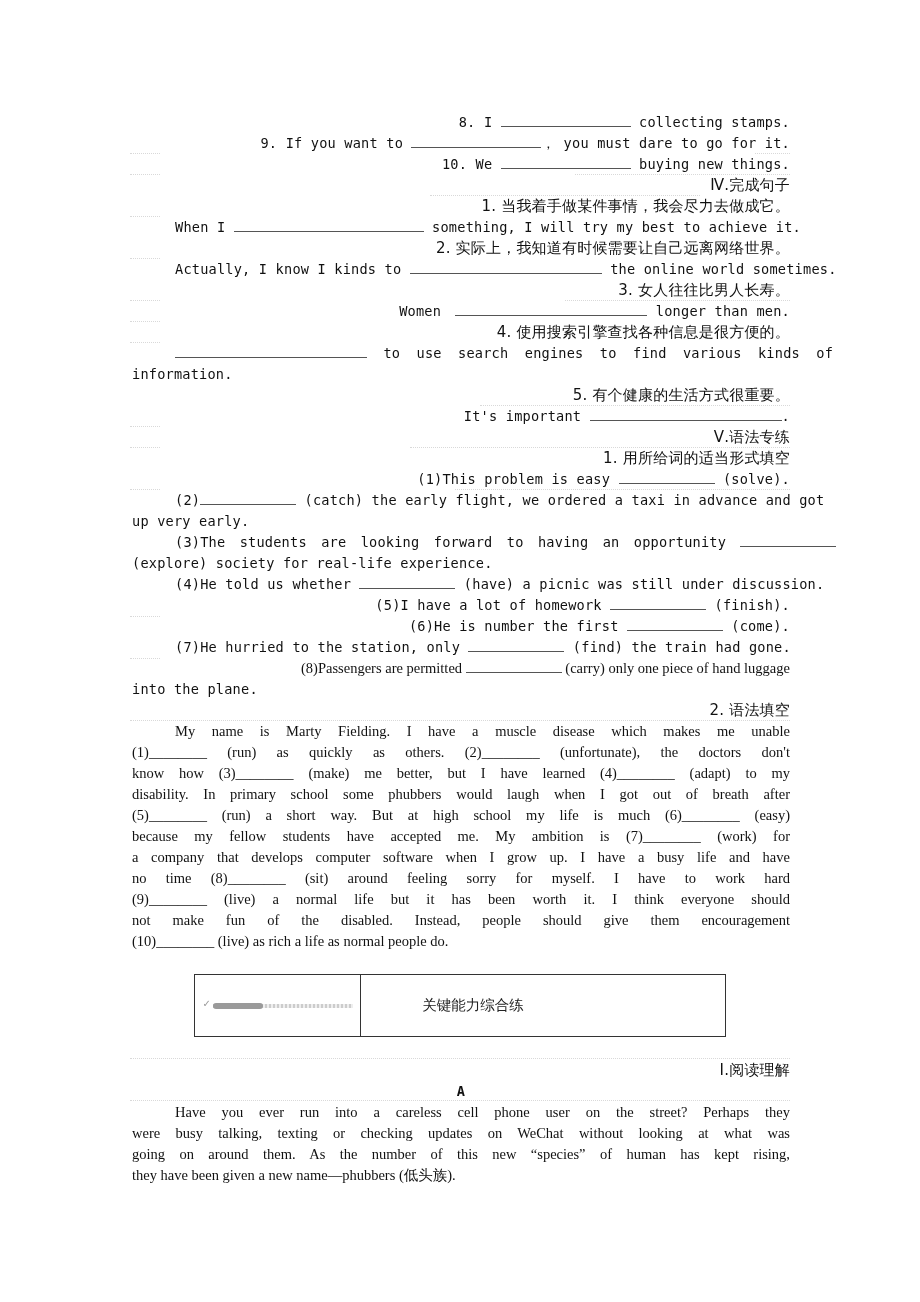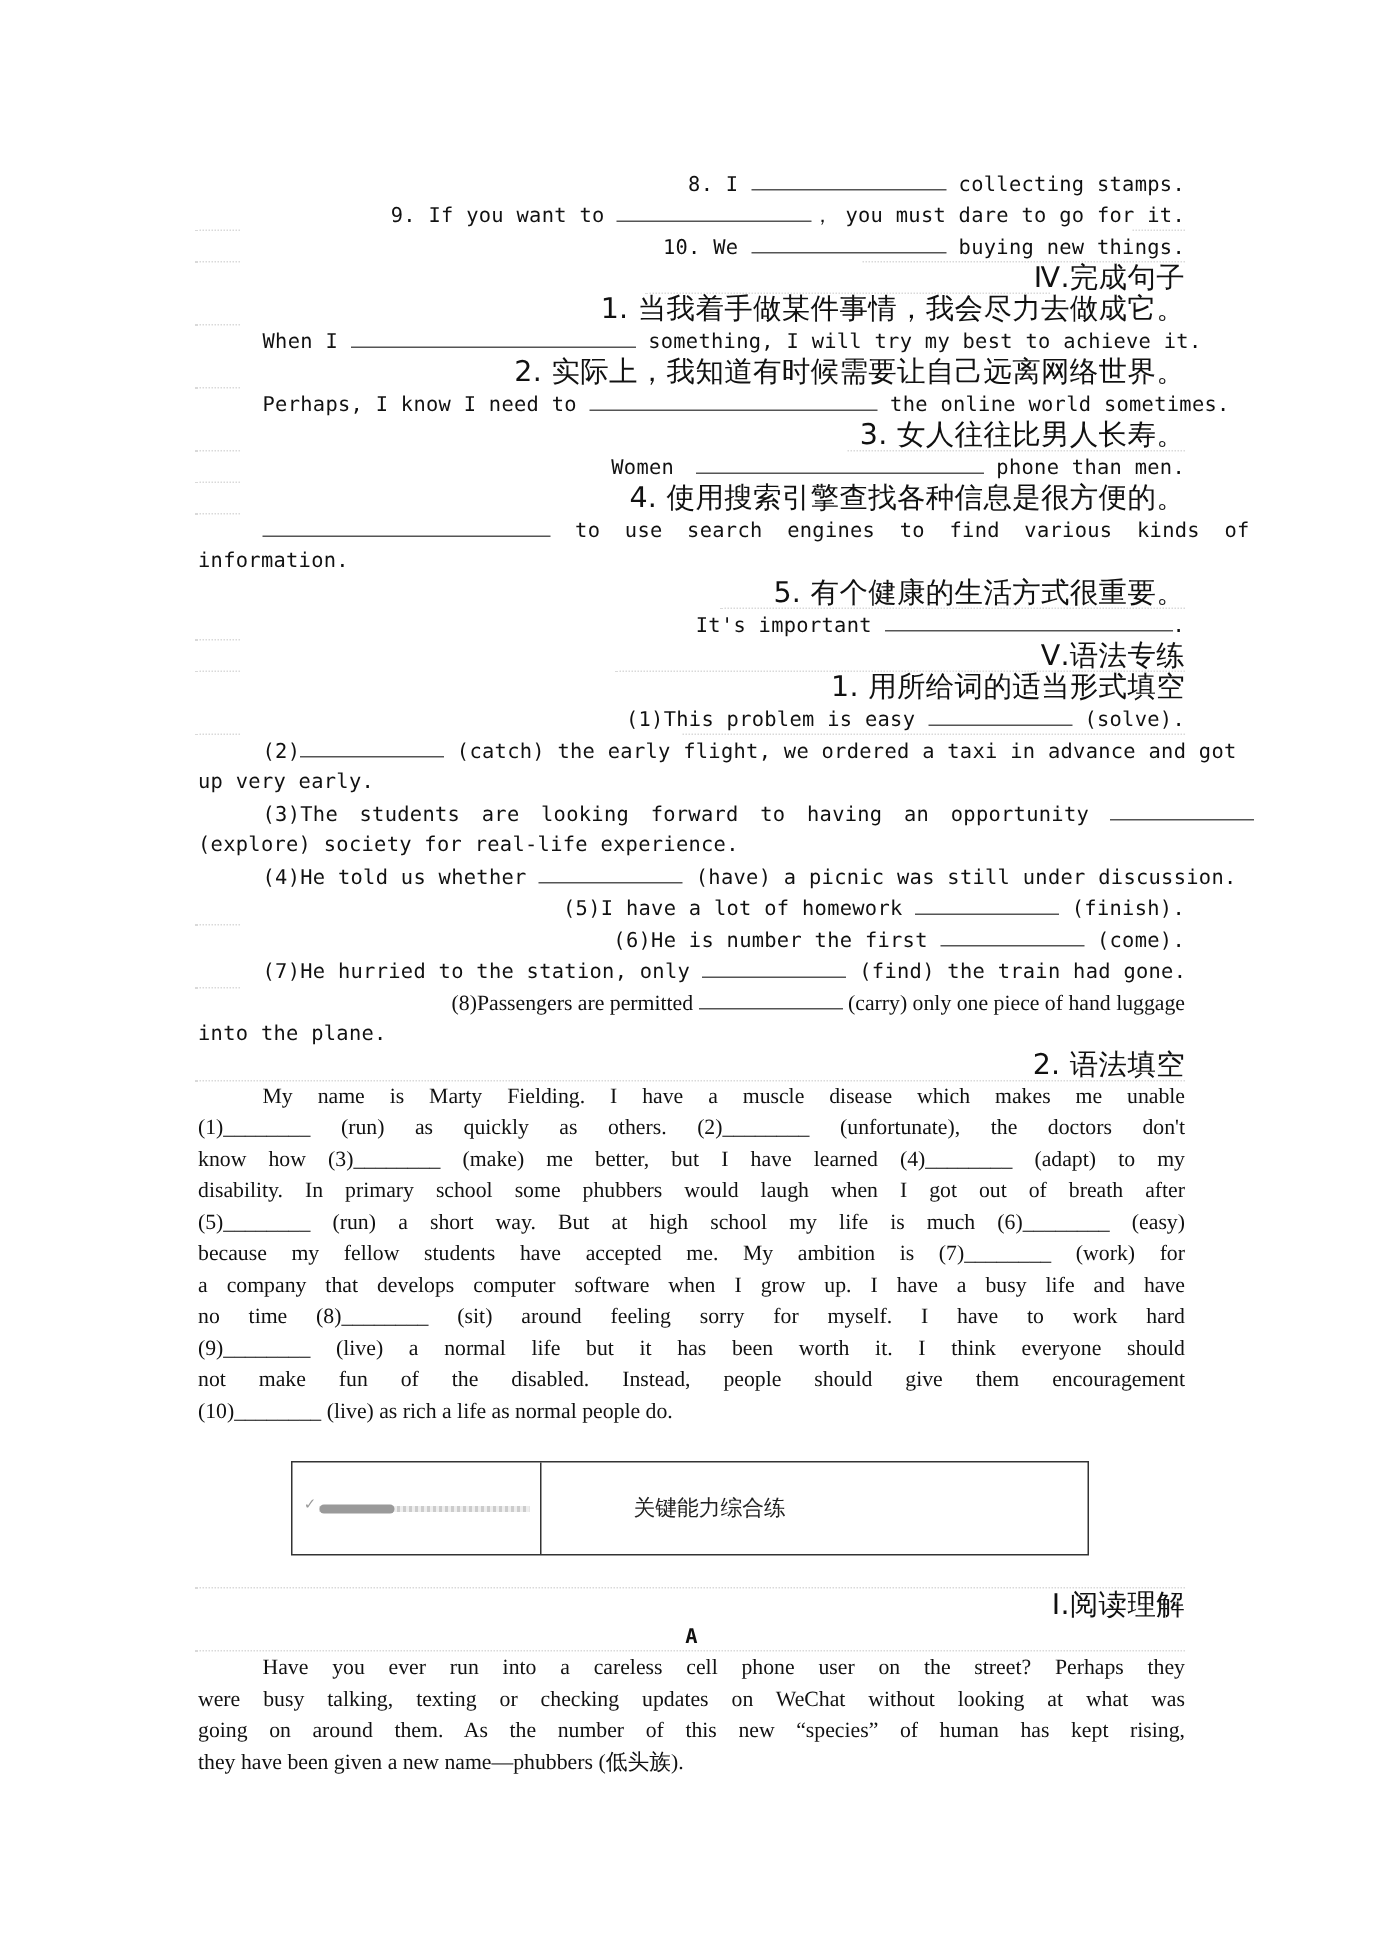--- a/index.html
+++ b/index.html
@@ -10,21 +10,21 @@
   }
   .page { position: absolute; left: 132px; top: 0; width: 658px; }
   .line {
     position: absolute; left: 0; width: 658px; height: 21px;
     font-size: 13.6px; line-height: 21px; white-space: nowrap;
     letter-spacing: 0.2px;
   }
   .line.ind { padding-left: 43px; width: 615px; text-align: right; }
   .line.just { text-align: justify; text-align-last: justify; white-space: normal; }
   .line.serif { font-family: "Liberation Serif", "DejaVu Serif", serif; font-size: 14.5px; letter-spacing: 0; }
-  .cjk { font-family: "DejaVu Sans", sans-serif; font-size: 19px; }
+  .cjk { font-family: "DejaVu Sans", sans-serif; font-size: 15px; }
   .blank { display: inline-block; border-bottom: 1px solid #555; height: 14px; vertical-align: baseline; }
   .dots { position: absolute; border-top: 1px dotted #d9d9d9; height: 0; }
   .banner {
     position: absolute; left: 194px; top: 974px; width: 532px; height: 63px;
     border: 1px solid #333; display: flex; box-sizing: border-box;
   }
   .banner .cell { border-right: 1px solid #333; display: flex; align-items: center; justify-content: center;
     font-family: "DejaVu Sans", sans-serif; font-size: 14.5px; color: #222; }
   .banner .cell:last-child { border-right: none; }
   .progress { width: 150px; height: 6px; position: relative; }
@@ -60,30 +60,30 @@
 
   <div class="line ind cjk" style="top:196px">1. 当我着手做某件事情，我会尽力去做成它。</div>
   <div class="line ind" style="top:217px">
     <span>When I</span>
     <span class="blank" style="width:190px"></span>
     <span>something, I will try my best to achieve it.</span>
   </div>
 
   <div class="line ind cjk" style="top:238px">2. 实际上，我知道有时候需要让自己远离网络世界。</div>
   <div class="line ind" style="top:259px">
-    <span>Perhaps, I know I need to</span>
+    <span>Actually, I know I kinds to</span>
     <span class="blank" style="width:192px"></span>
     <span>the online world sometimes.</span>
   </div>
 
   <div class="line ind cjk" style="top:280px">3. 女人往往比男人长寿。</div>
   <div class="line ind" style="top:301px">
     <span>Women</span>
     <span class="blank" style="width:192px; margin-left:6px"></span>
-    <span>phone than men.</span>
+    <span>longer than men.</span>
   </div>
 
   <div class="line ind cjk" style="top:322px">4. 使用搜索引擎查找各种信息是很方便的。</div>
   <div class="line ind" style="top:343px; word-spacing:8px">
     <span class="blank" style="width:192px"></span>
     <span>to use search engines to find various kinds of</span>
   </div>
   <div class="line" style="top:364px">information.</div>
 
   <div class="line ind cjk" style="top:385px">5. 有个健康的生活方式很重要。</div>

